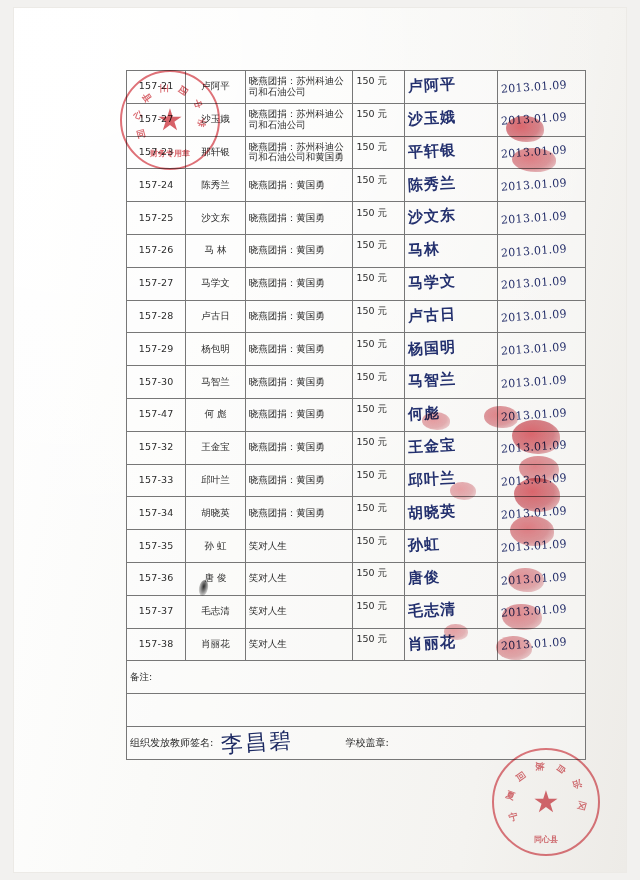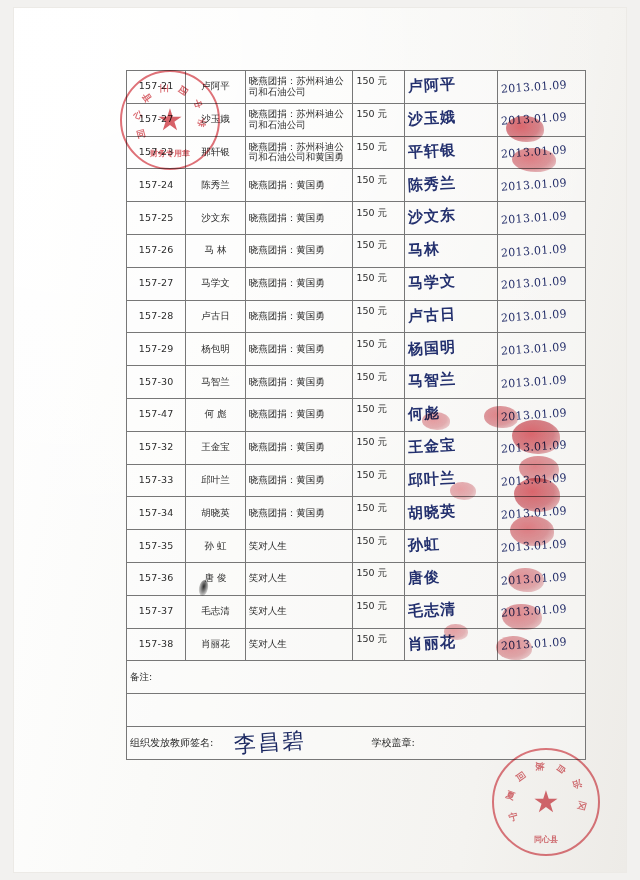--- a/index.html
+++ b/index.html
@@ -80,21 +80,21 @@
     color:#26306b;
     letter-spacing:0.3px;
   }
 
   
   .remark-row td{height:60px;vertical-align:top;}
   .remark-label{padding-top:4px;}
   .blank-row td{height:64px;}
   .footer-row td{height:48px;}
   .footer-inner{
-    display:flex;align-items:center;gap:15px;
+    display:flex;align-items:center;gap:2px;
     font-size:10px;
   }
   .footer-sign{
     font-family:"DejaVu Serif",serif;
     color:#1d2a63;font-size:22px;
     transform:rotate(-4deg);
     padding-left:6px;letter-spacing:2px;
   }
 
   

